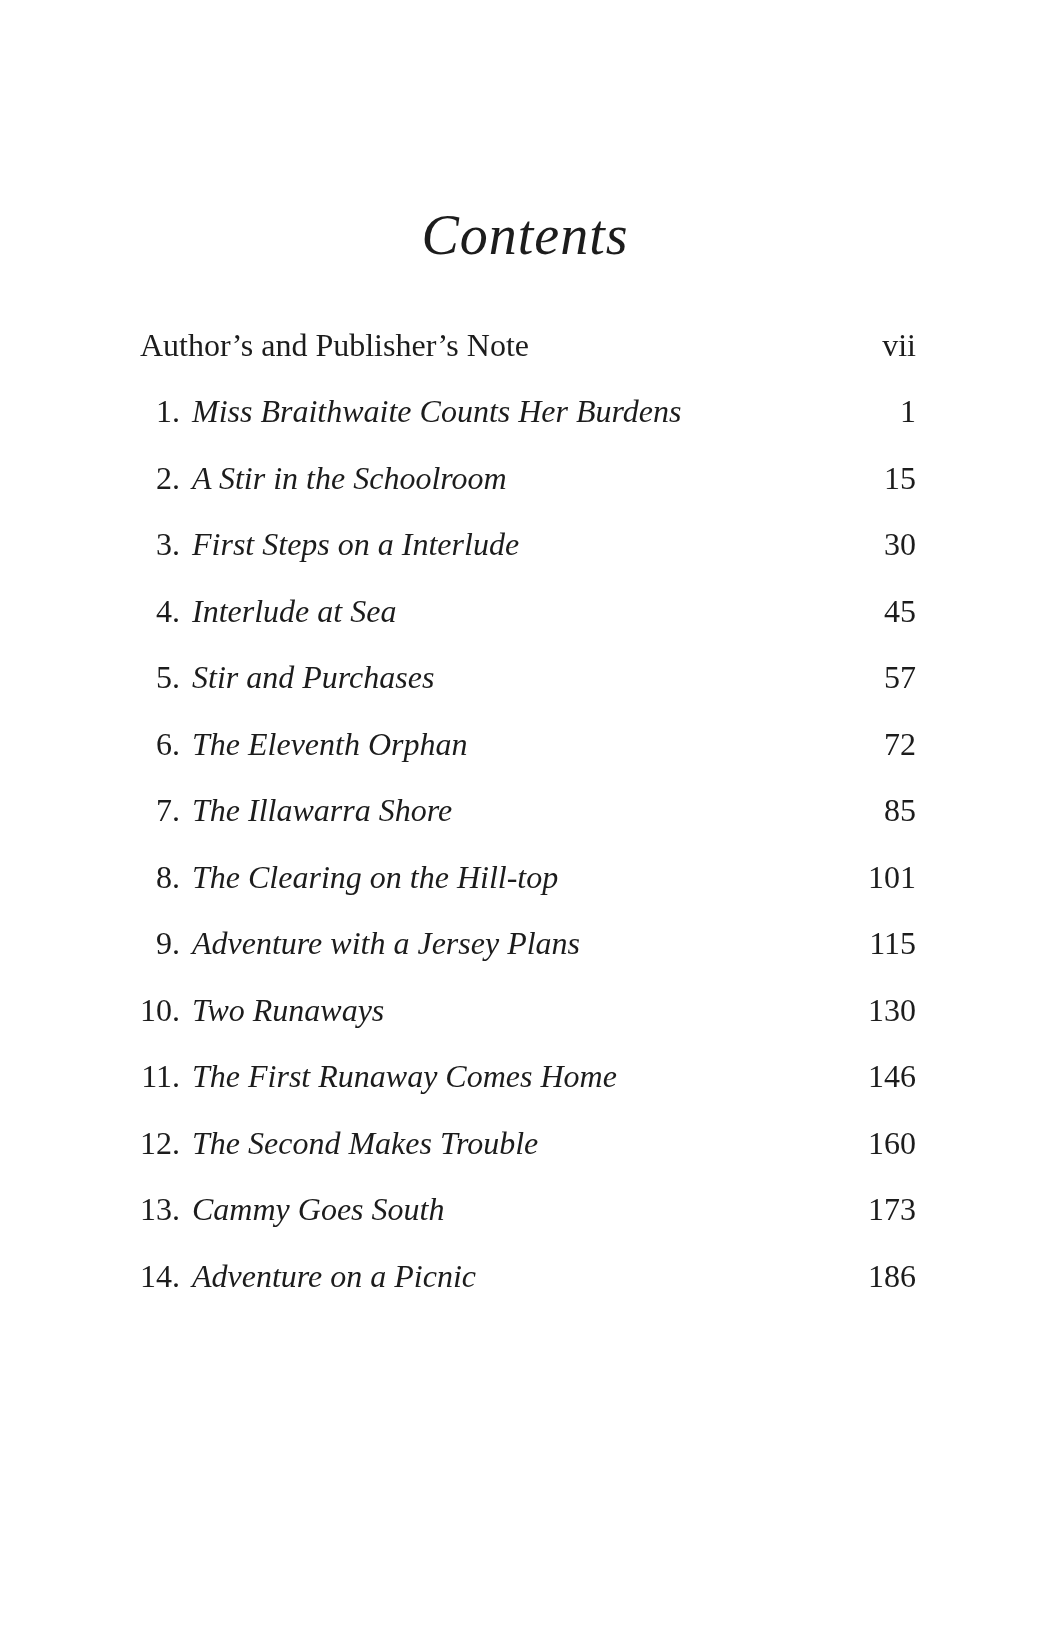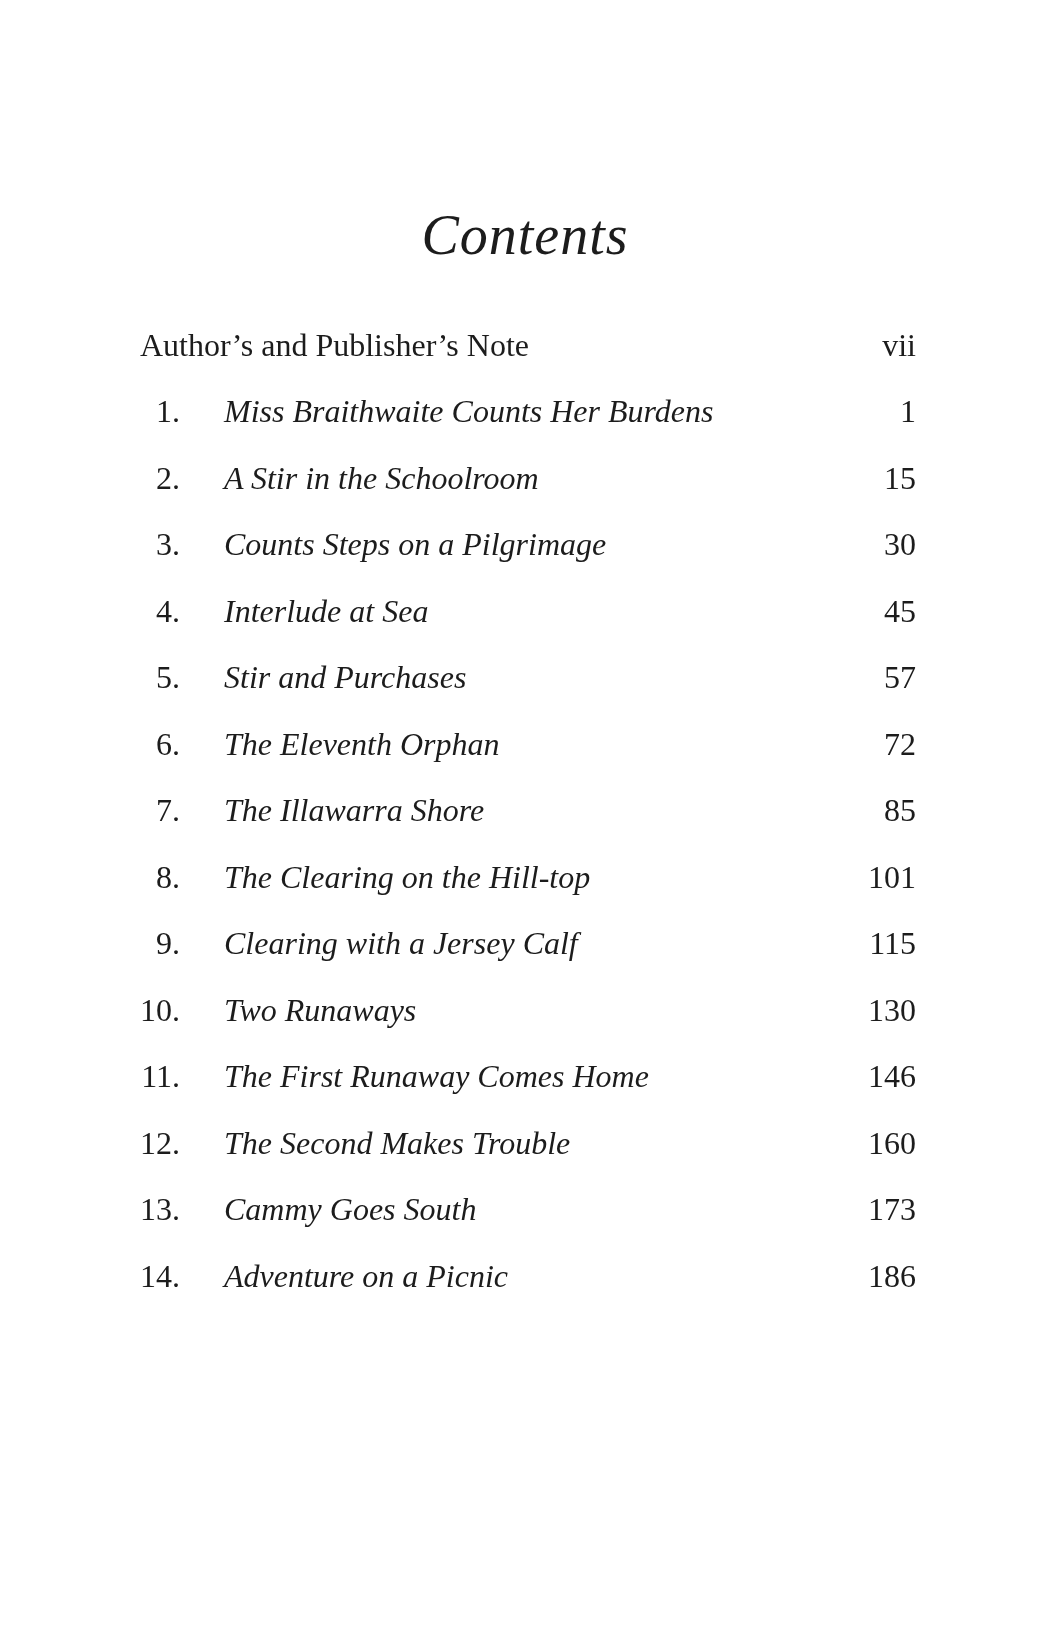--- a/index.html
+++ b/index.html
@@ -32,21 +32,20 @@
     left: 133px;
     top: 312px;
     width: 783px;
   }
   .row {
     display: flex;
     align-items: center;
     height: 66.5px;
     font-size: 32px;
     white-space: nowrap;
-    gap: 32px;
   }
   .num {
     width: 47px;
     text-align: right;
     flex: 0 0 auto;
   }
   .title {
     margin-left: 12px;
     font-style: italic;
     flex: 0 1 auto;
@@ -83,21 +82,21 @@
   </div>
 
   <div class="row">
     <span class="num">2.</span>
     <span class="title">A Stir in the Schoolroom</span>
     <span class="page">15</span>
   </div>
 
   <div class="row">
     <span class="num">3.</span>
-    <span class="title">Counts Steps on a Pilgrimage</span>
+    <span class="title">First Steps on a Interlude</span>
     <span class="page">30</span>
   </div>
 
   <div class="row">
     <span class="num">4.</span>
     <span class="title">Interlude at Sea</span>
     <span class="page">45</span>
   </div>
 
   <div class="row">
@@ -119,21 +118,21 @@
   </div>
 
   <div class="row">
     <span class="num">8.</span>
     <span class="title">The Clearing on the Hill-top</span>
     <span class="page">101</span>
   </div>
 
   <div class="row">
     <span class="num">9.</span>
-    <span class="title">Clearing with a Jersey Calf</span>
+    <span class="title">Adventure with a Jersey Plans</span>
     <span class="page">115</span>
   </div>
 
   <div class="row">
     <span class="num">10.</span>
     <span class="title">Two Runaways</span>
     <span class="page">130</span>
   </div>
 
   <div class="row">

